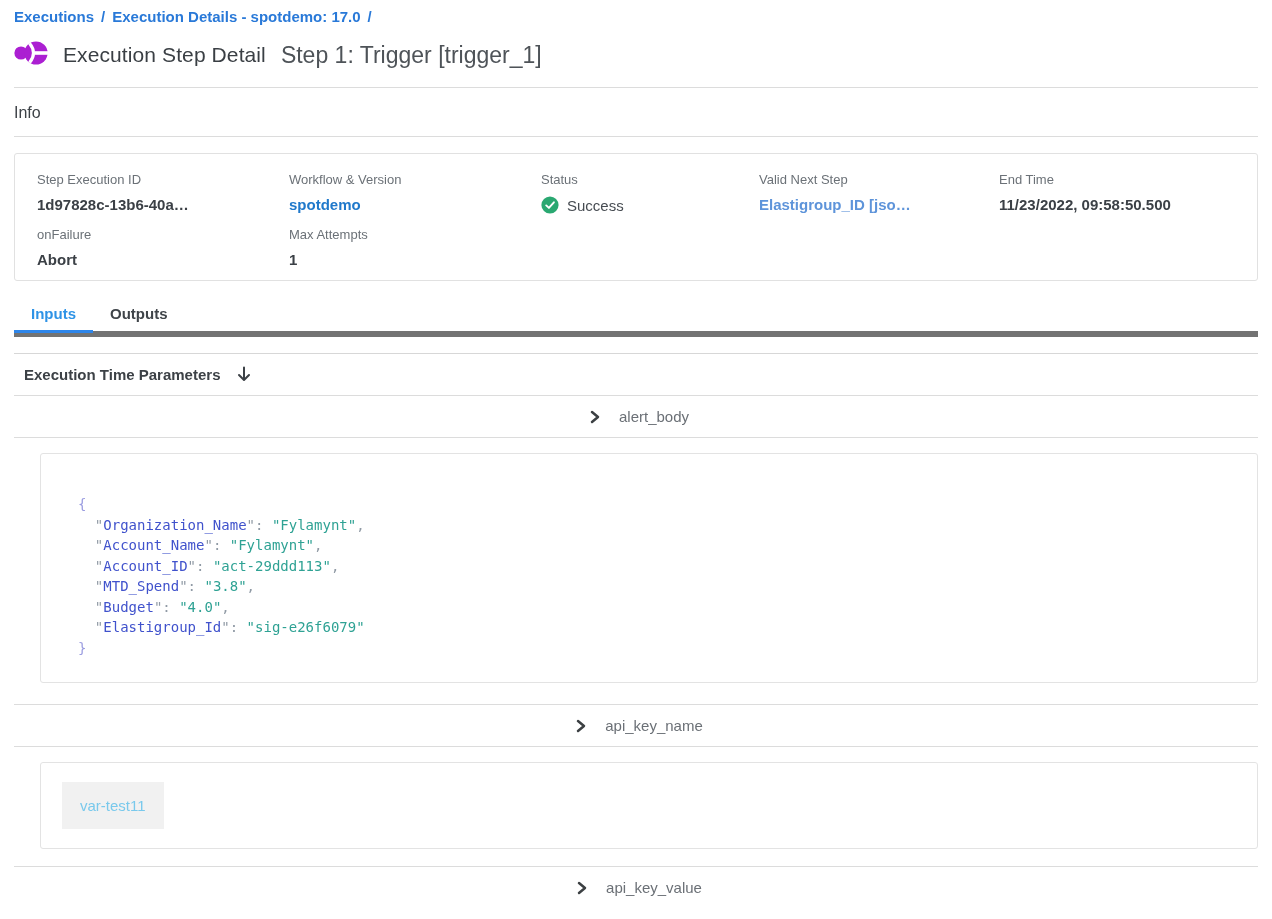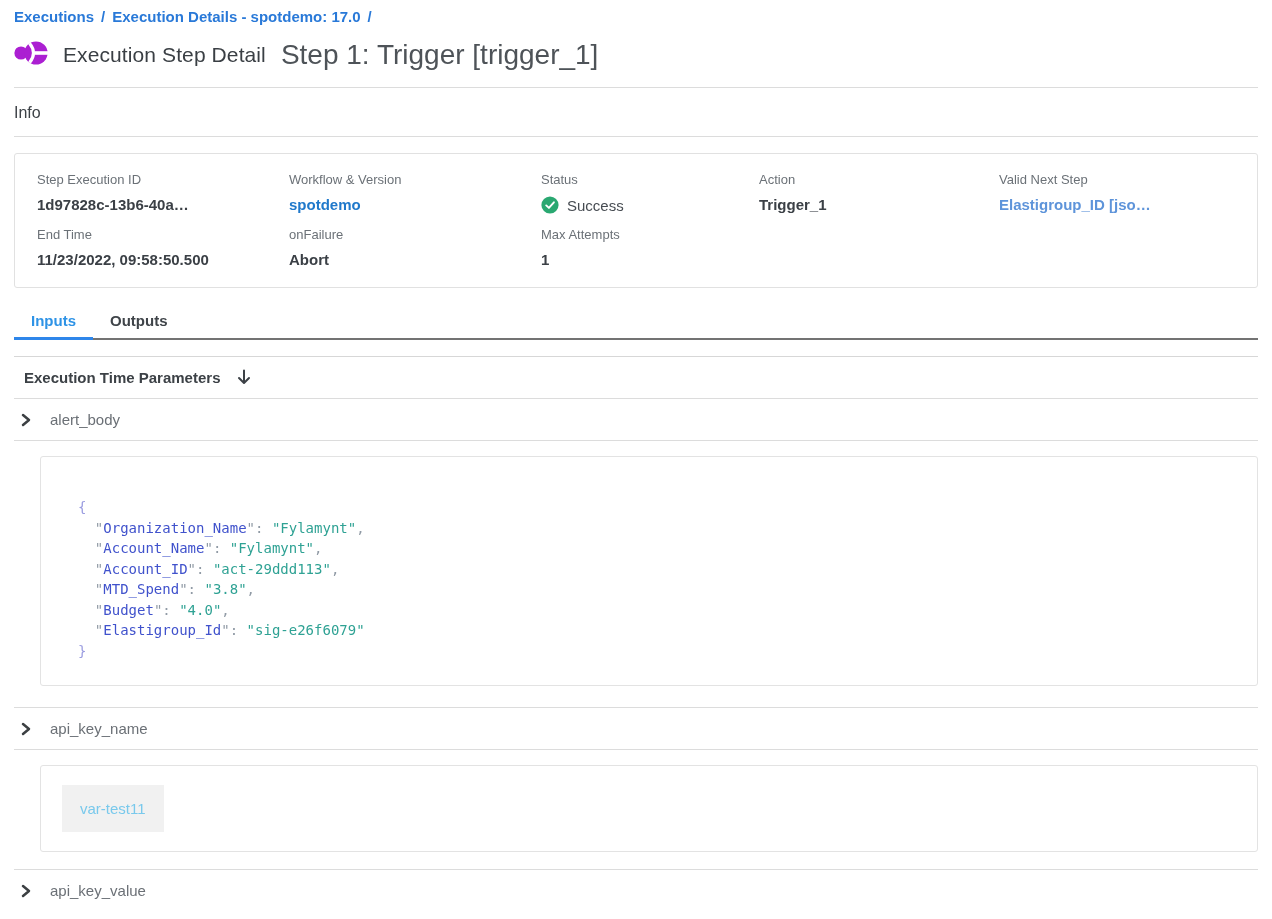--- a/index.html
+++ b/index.html
@@ -14,52 +14,52 @@
   .hr.mt16 { margin-top: 16px; border-color: #d7d7d7; }
 
   
   .breadcrumb { padding: 8px 14px 0; font-size: 15px; font-weight: bold; color: var(--c-breadcrumb, #2979d8); }
   .breadcrumb a { color: var(--c-breadcrumb, #2979d8); text-decoration: none; cursor: pointer; }
   .breadcrumb .sep { margin: 0 7px; font-weight: bold; }
 
   
   .title-row { display: flex; align-items: center; margin: 13px 14px 0; gap: 12px; }
   .title-row h1 { font-size: 21px; margin: 0; color: #3a3f44; font-weight: normal; letter-spacing: 0.1px; }
-  .title-row .subtitle { font-size: 28px; color: #4e5358; font-weight: normal; margin-left: 3px; }
+  .title-row .subtitle { font-size: 23px; color: #4e5358; font-weight: normal; margin-left: 3px; }
   .title-gap { height: 15px; }
 
   
   .info-heading { margin: 0 14px; padding: 16px 0 14px; font-size: 16px; color: #3d4247; }
 
   
   .info-card {
     margin: 16px 14px 0; border: 1px solid #e1e1e1; border-radius: 3px;
-    padding: 18px 22px 19px;
+    padding: 18px 22px 12px;
     display: grid; grid-template-columns: 252px 252px 218px 240px 1fr; row-gap: 13px;
   }
   .cell .label { font-size: 13px; color: #6b7177; margin-bottom: 9px; }
   .cell .value { font-size: 15px; font-weight: bold; color: #3b4046; }
   .cell .value.link { color: var(--c-link, #2079cb); cursor: pointer; }
   .cell .value.link-light { color: var(--c-link-light, #5e94da); cursor: pointer; }
   .cell .value.status { font-weight: normal; color: #474c52; display: flex; align-items: center; gap: 8px; }
 
   
-  .tabs { margin: 18px 14px 4px; display: flex; border-bottom: 2px solid #737373; }
+  .tabs { margin: 18px 14px 4px; display: flex; border-bottom: 6px solid #737373; }
   .tab { padding: 6px 17px 9px; font-size: 15px; font-weight: bold; color: #3f4449; position: relative; cursor: pointer; }
   .tab.active { color: var(--c-tab-active, #2e93e6); }
   .tab.active::after { content: ""; position: absolute; left: 0; right: 0; bottom: -2px; height: 3px; background: #2e86ea; }
 
   
   .params-row { margin: 0 14px; padding: 12px 0 12px 10px; display: flex; align-items: center; gap: 16px;
                 font-size: 15px; font-weight: bold; color: #3c4146; }
   .params-row .dl { display: inline-flex; cursor: pointer; }
 
   
   .section-row { margin: 0 14px; padding: 12px 0 12px 6px; display: flex; align-items: center; gap: 18px;
-                 font-size: 15px; color: #6b7076; cursor: pointer; }
+                 font-size: 15px; color: #6b7076; cursor: pointer; justify-content: center; }
   .section-row .chev { display: inline-flex; margin-top: 1px; }
 
   
   .code-box { margin: 15px 14px 0 40px; border: 1px solid #e3e3e3; border-radius: 3px; padding: 40px 20px 24px 37px; }
   .code-box pre { margin: 0; font-family: "DejaVu Sans Mono", monospace; font-size: 14px; line-height: 20.5px; }
   .jk { color: var(--json-key, #4052cc); }
   .jv { color: var(--json-value, #2fa294); }
   .jb { color: var(--json-brace, #9a9ce0); }
   .jq, .jp { color: var(--json-punct, #909aa5); }
   .box-gap { height: 21px; }
@@ -110,24 +110,20 @@
       <span style="display:inline-flex;">
         <svg width="18" height="18" viewBox="0 0 18 18">
           <circle cx="9" cy="9" r="8.6" fill="#2aa871"></circle>
           <path d="M5.2 9.4 L7.9 11.9 L12.9 6.3" stroke="#fff" stroke-width="1.9" fill="none" stroke-linecap="round" stroke-linejoin="round"></path>
         </svg>
       </span>
       <span>Success</span>
     </div>
   </div>
   <div class="cell">
-    <div class="label">Action</div>
-    <div class="value">Trigger_1</div>
-  </div>
-  <div class="cell">
     <div class="label">Valid Next Step</div>
     <div class="value link-light">Elastigroup_ID [jso…</div>
   </div>
   <div class="cell">
     <div class="label">End Time</div>
     <div class="value">11/23/2022, 09:58:50.500</div>
   </div>
   <div class="cell">
     <div class="label">onFailure</div>
     <div class="value">Abort</div>

